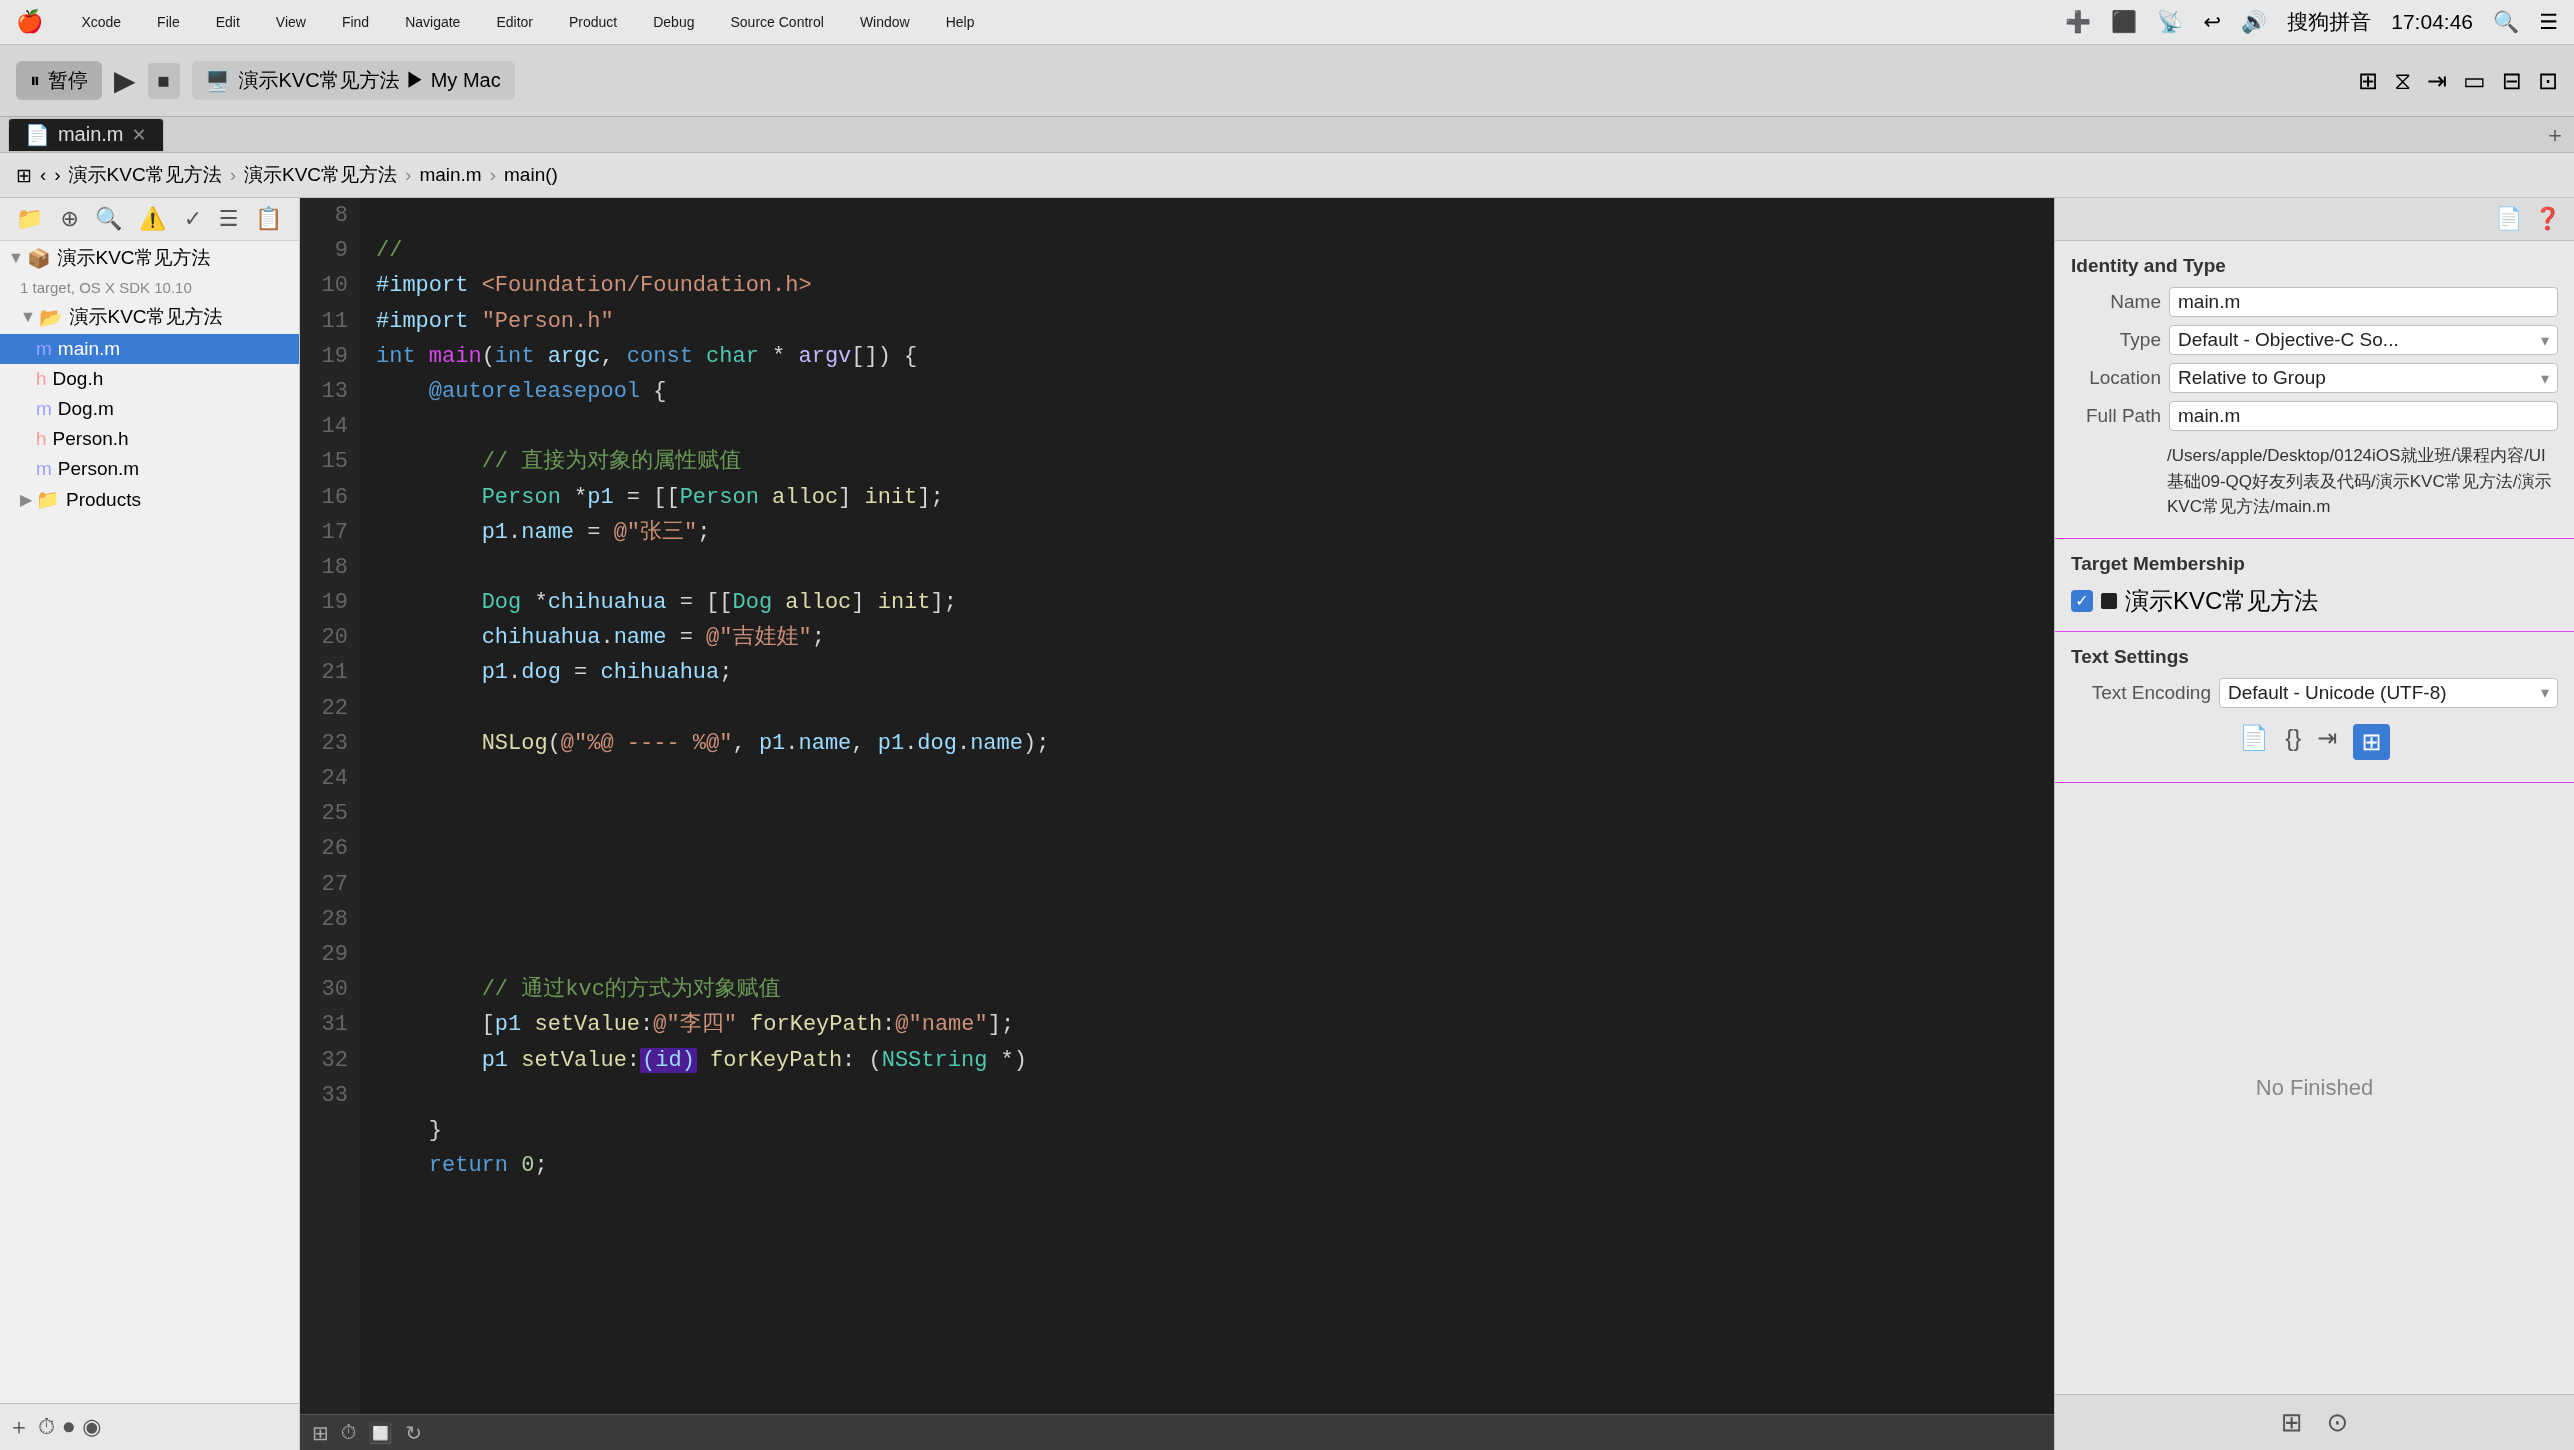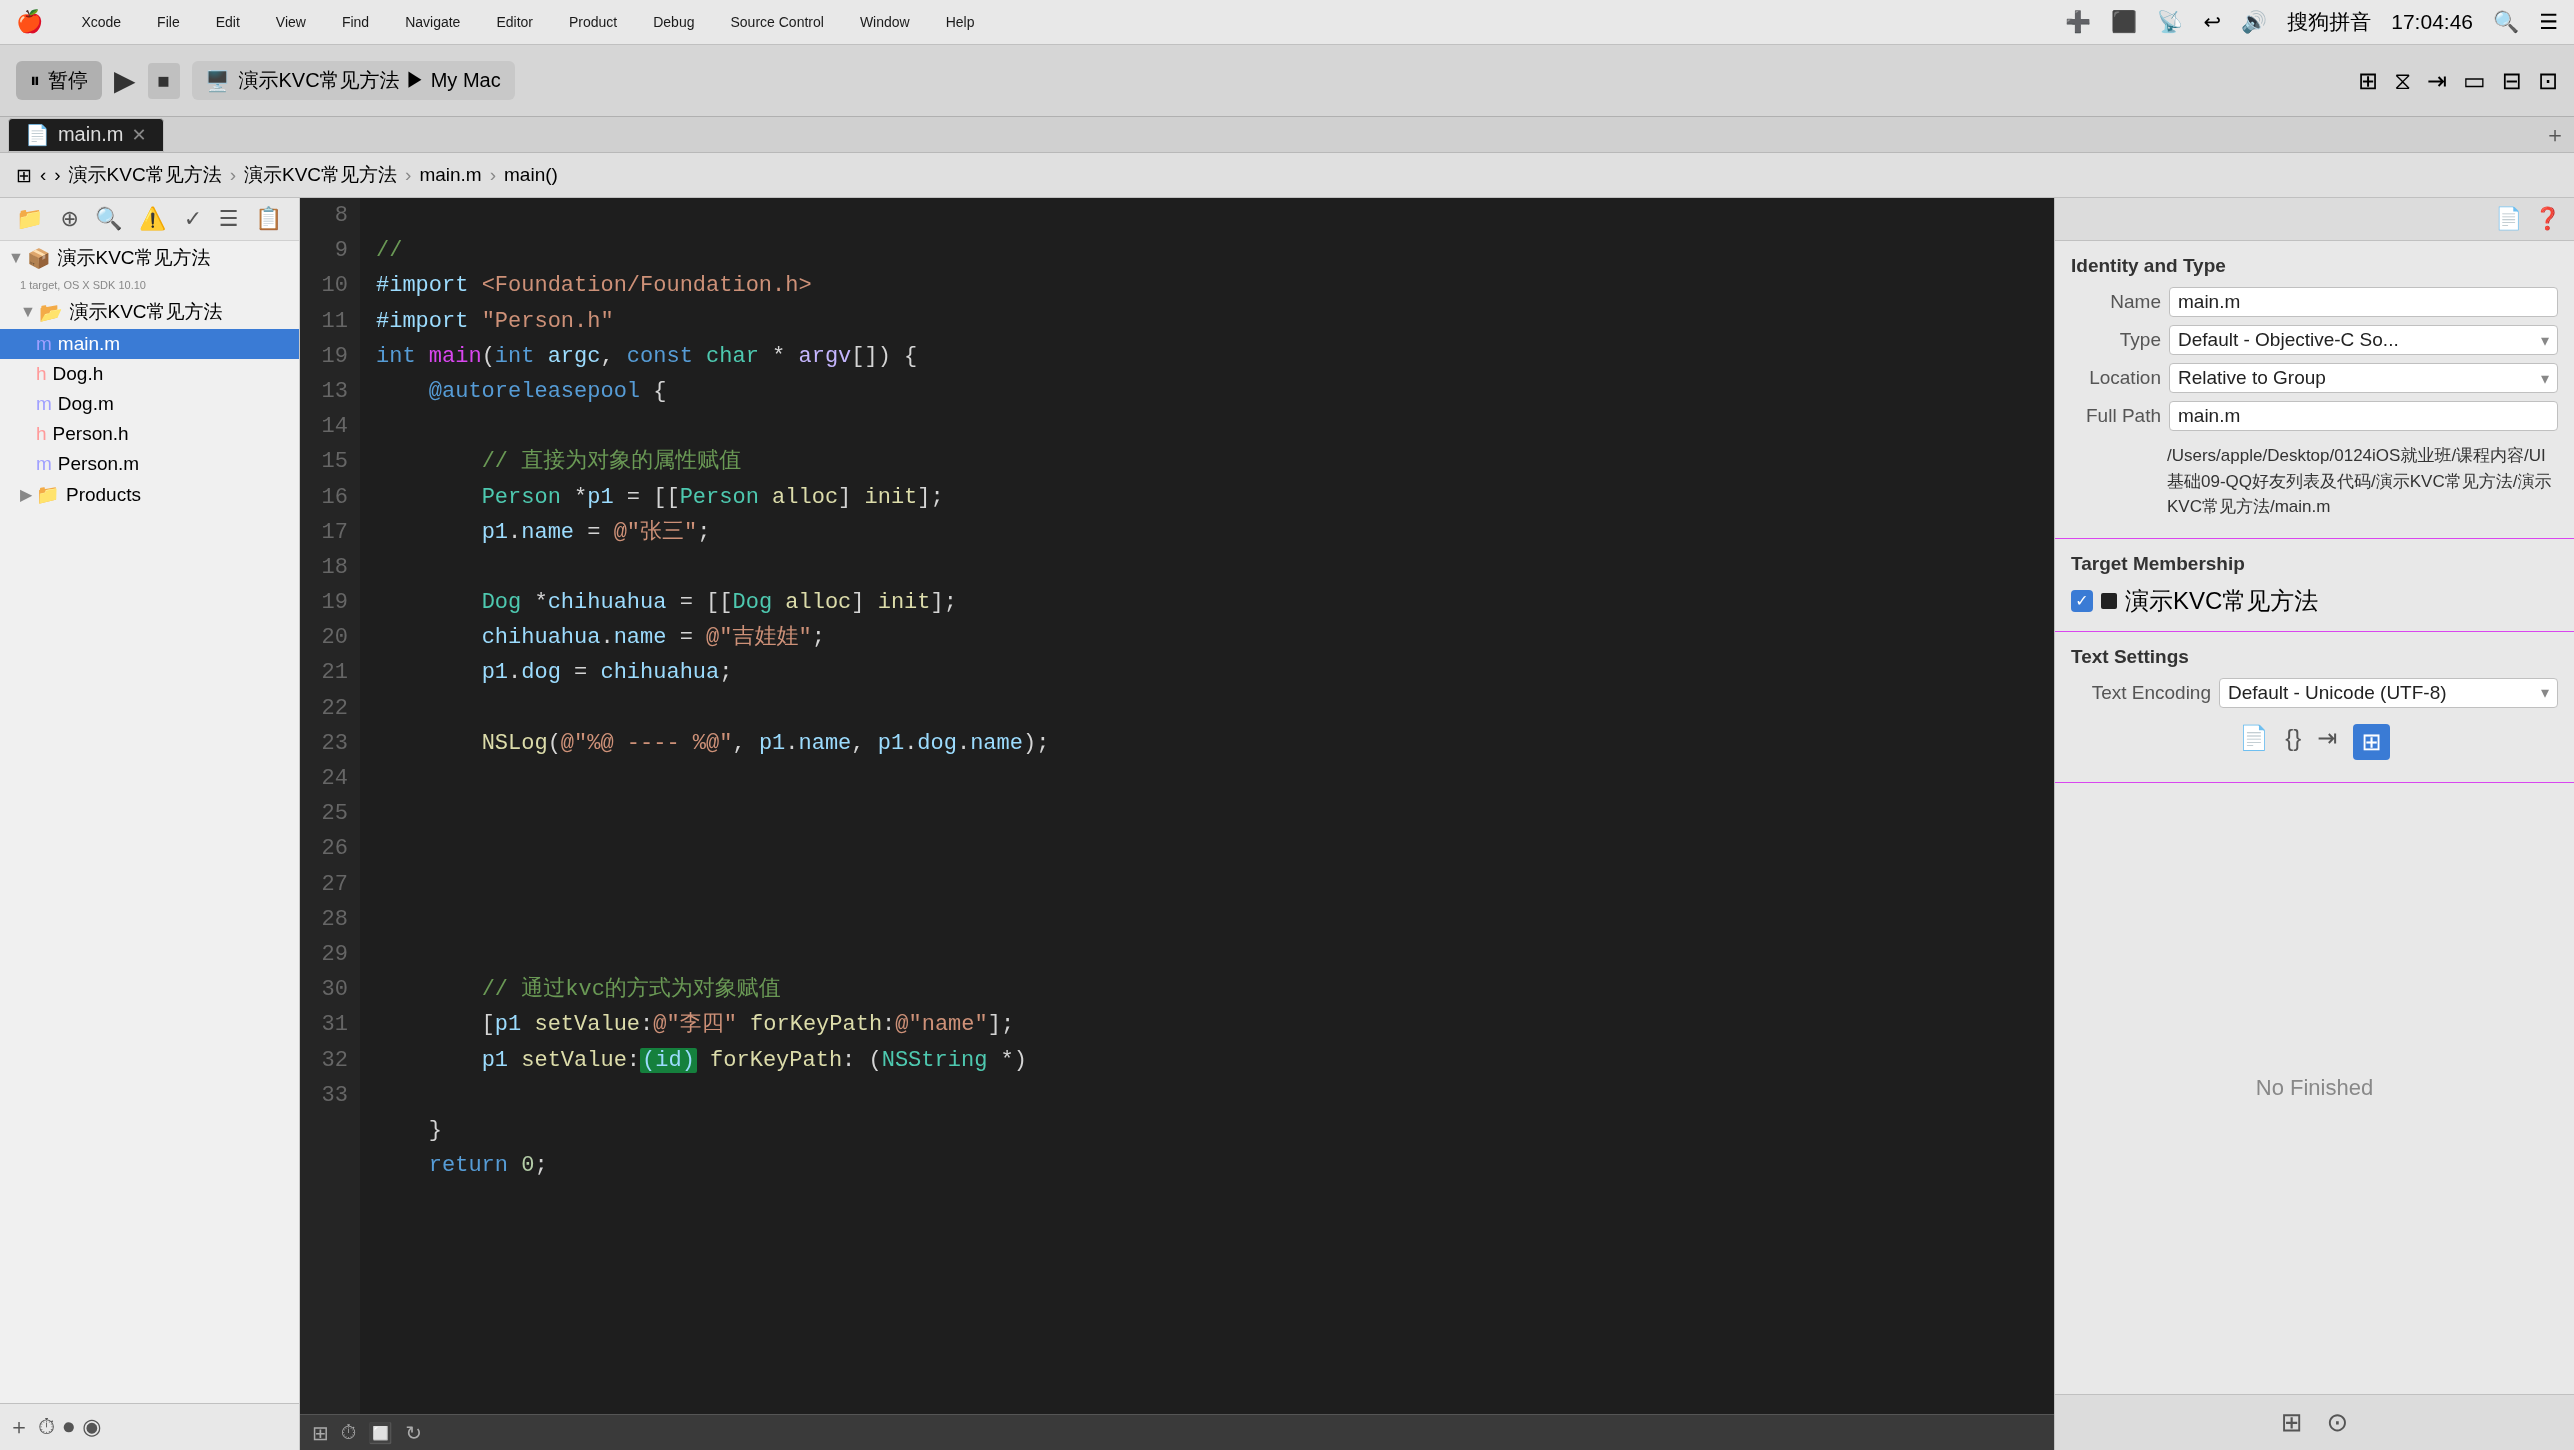--- a/index.html
+++ b/index.html
@@ -62,21 +62,21 @@
     .editor-area {
       flex: 1; background: #1e1e1e; overflow: hidden; display: flex; flex-direction: column;
     }
     .code-container { flex: 1; overflow: auto; display: flex; }
     .line-numbers { background: #252525; color: #666; font-family: 'Menlo', 'Monaco', 'Courier New', monospace; font-size: 22px; line-height: 1.6; padding: 0 12px; text-align: right; min-width: 60px; user-select: none; }
     .code-content { flex: 1; font-family: 'Menlo', 'Monaco', 'Courier New', monospace; font-size: 22px; line-height: 1.6; padding: 0 16px; color: #d4d4d4; white-space: pre; } 
     .cmt { color: #6a9955; } 
     .cls { color: #4ec9b0; } 
     .num { color: #b5cea8; }
     .kw-int { color: #569cd6; }
-    .highlight-id { background: #15803d; color: #9cdcfe; border-radius: 2px; padding: 0 2px; }
+    .highlight-id { background: #4c1d95; color: #9cdcfe; border-radius: 2px; padding: 0 2px; }
 
     
     .right-panel {
       width: 520px; background: #e8e8e8; border-left: 1px solid #c0c0c0;
       display: flex; flex-direction: column;
     }
     .right-panel-toolbar { display: flex; align-items: center; justify-content: flex-end; padding: 8px 12px; border-bottom: 1px solid #c0c0c0; background: #dcdcdc; gap: 12px; }
     .right-panel-btn { font-size: 22px; color: #555; cursor: pointer; }
 
     .right-section { padding: 14px 16px; border-bottom: 1px solid #d946ef; }
@@ -204,21 +204,21 @@
     </div>
 
     <div class="sidebar-content">
 
       <div class="sidebar-item">
         <span class="sidebar-arrow">▼</span>
         <span style="margin-right:6px;">📦</span>
         <span>演示KVC常见方法</span>
       </div>
       <div class="sidebar-item indent1">
-        <span style="font-size:11px; color:#888;">1 target, OS X SDK 10.10</span>
+        <span style="font-size:15px; color:#888;">1 target, OS X SDK 10.10</span>
       </div>
 
       <div class="sidebar-item indent1">
         <span class="sidebar-arrow">▼</span>
         <span style="margin-right:6px;">📂</span>
         <span>演示KVC常见方法</span>
       </div>
 
       <div class="sidebar-item indent2 selected">
         <span style="margin-right:6px; color:#a0a0ff;">m</span>

